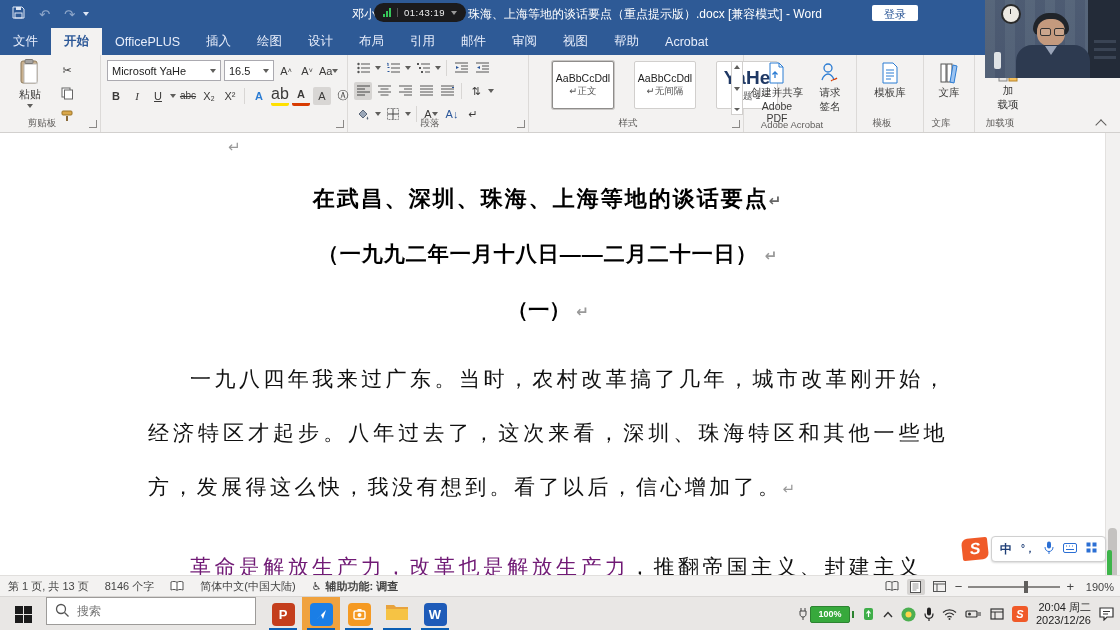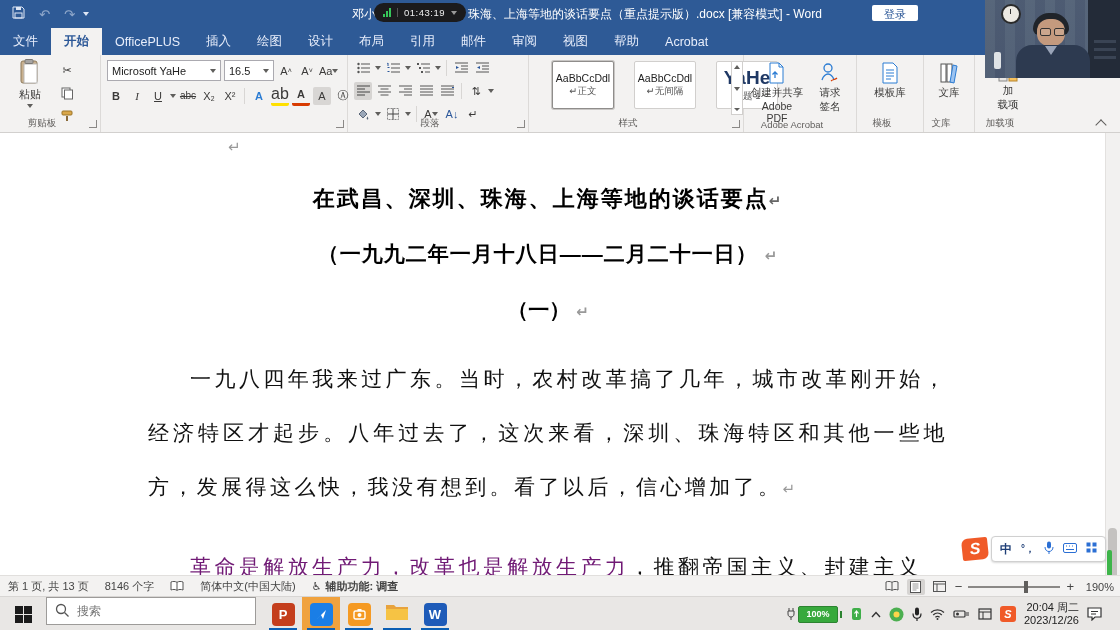--- a/index.html
+++ b/index.html
@@ -83,21 +83,21 @@
   .taskbar{position:absolute;left:0;top:596px;width:100%;height:34px;background:#e9e7e5;border-top:1px solid #d8d6d4;z-index:20;display:flex;}
   .startbtn{width:46px;height:100%;display:flex;align-items:center;justify-content:center;cursor:pointer;}
   .tsearch{position:relative;width:180px;height:26px;background:#fff;border:1px solid #9d9b99;display:flex;align-items:center;padding-left:28px;}
   .tsearch input{border:0;outline:0;width:130px;font-size:12px;font-family:inherit;background:transparent;color:#333;}
   .tsearch svg{position:absolute;left:8px;top:5px;}
   .tapps{display:flex;height:100%;margin-left:8px;}
   .tcell{position:relative;width:38px;height:100%;display:flex;align-items:center;justify-content:center;cursor:pointer;}
   .tcell.active{background:#f0a23e;}
   .tcell .uline{position:absolute;bottom:0;left:5px;width:28px;height:3px;background:#0b5fb4;}
   .appic{width:23px;height:23px;border-radius:4px;display:flex;align-items:center;justify-content:center;color:#fff;font-weight:bold;font-size:13px;}
-  .tray{margin-left:auto;display:flex;align-items:center;gap:8px;padding-right:18px;height:100%;}
+  .tray{margin-left:auto;display:flex;align-items:center;gap:8px;padding-right:6px;height:100%;}
   .tico{display:flex;align-items:center;justify-content:center;cursor:pointer;}
   .battery{display:flex;align-items:center;gap:2px;}
   .battfill{min-width:34px;height:15px;background:#37a93c;border:1px solid #2c8330;border-radius:2px;color:#fff;font-size:9px;font-weight:bold;
             display:flex;align-items:center;justify-content:center;padding:0 2px;}
   .batttip{width:2px;height:7px;background:#2c8330;}
   .dtime{font-size:11px;color:#222;text-align:right;line-height:13px;cursor:pointer;}
   
   .webcam{position:absolute;top:0;right:0;width:135px;height:78px;z-index:60;overflow:hidden;
           background:linear-gradient(180deg,#5c6b7e,#46536a);}
   .curtain{position:absolute;inset:0;background:repeating-linear-gradient(90deg,#56657a 0 10px,#4a5870 10px 20px);opacity:.8;}

